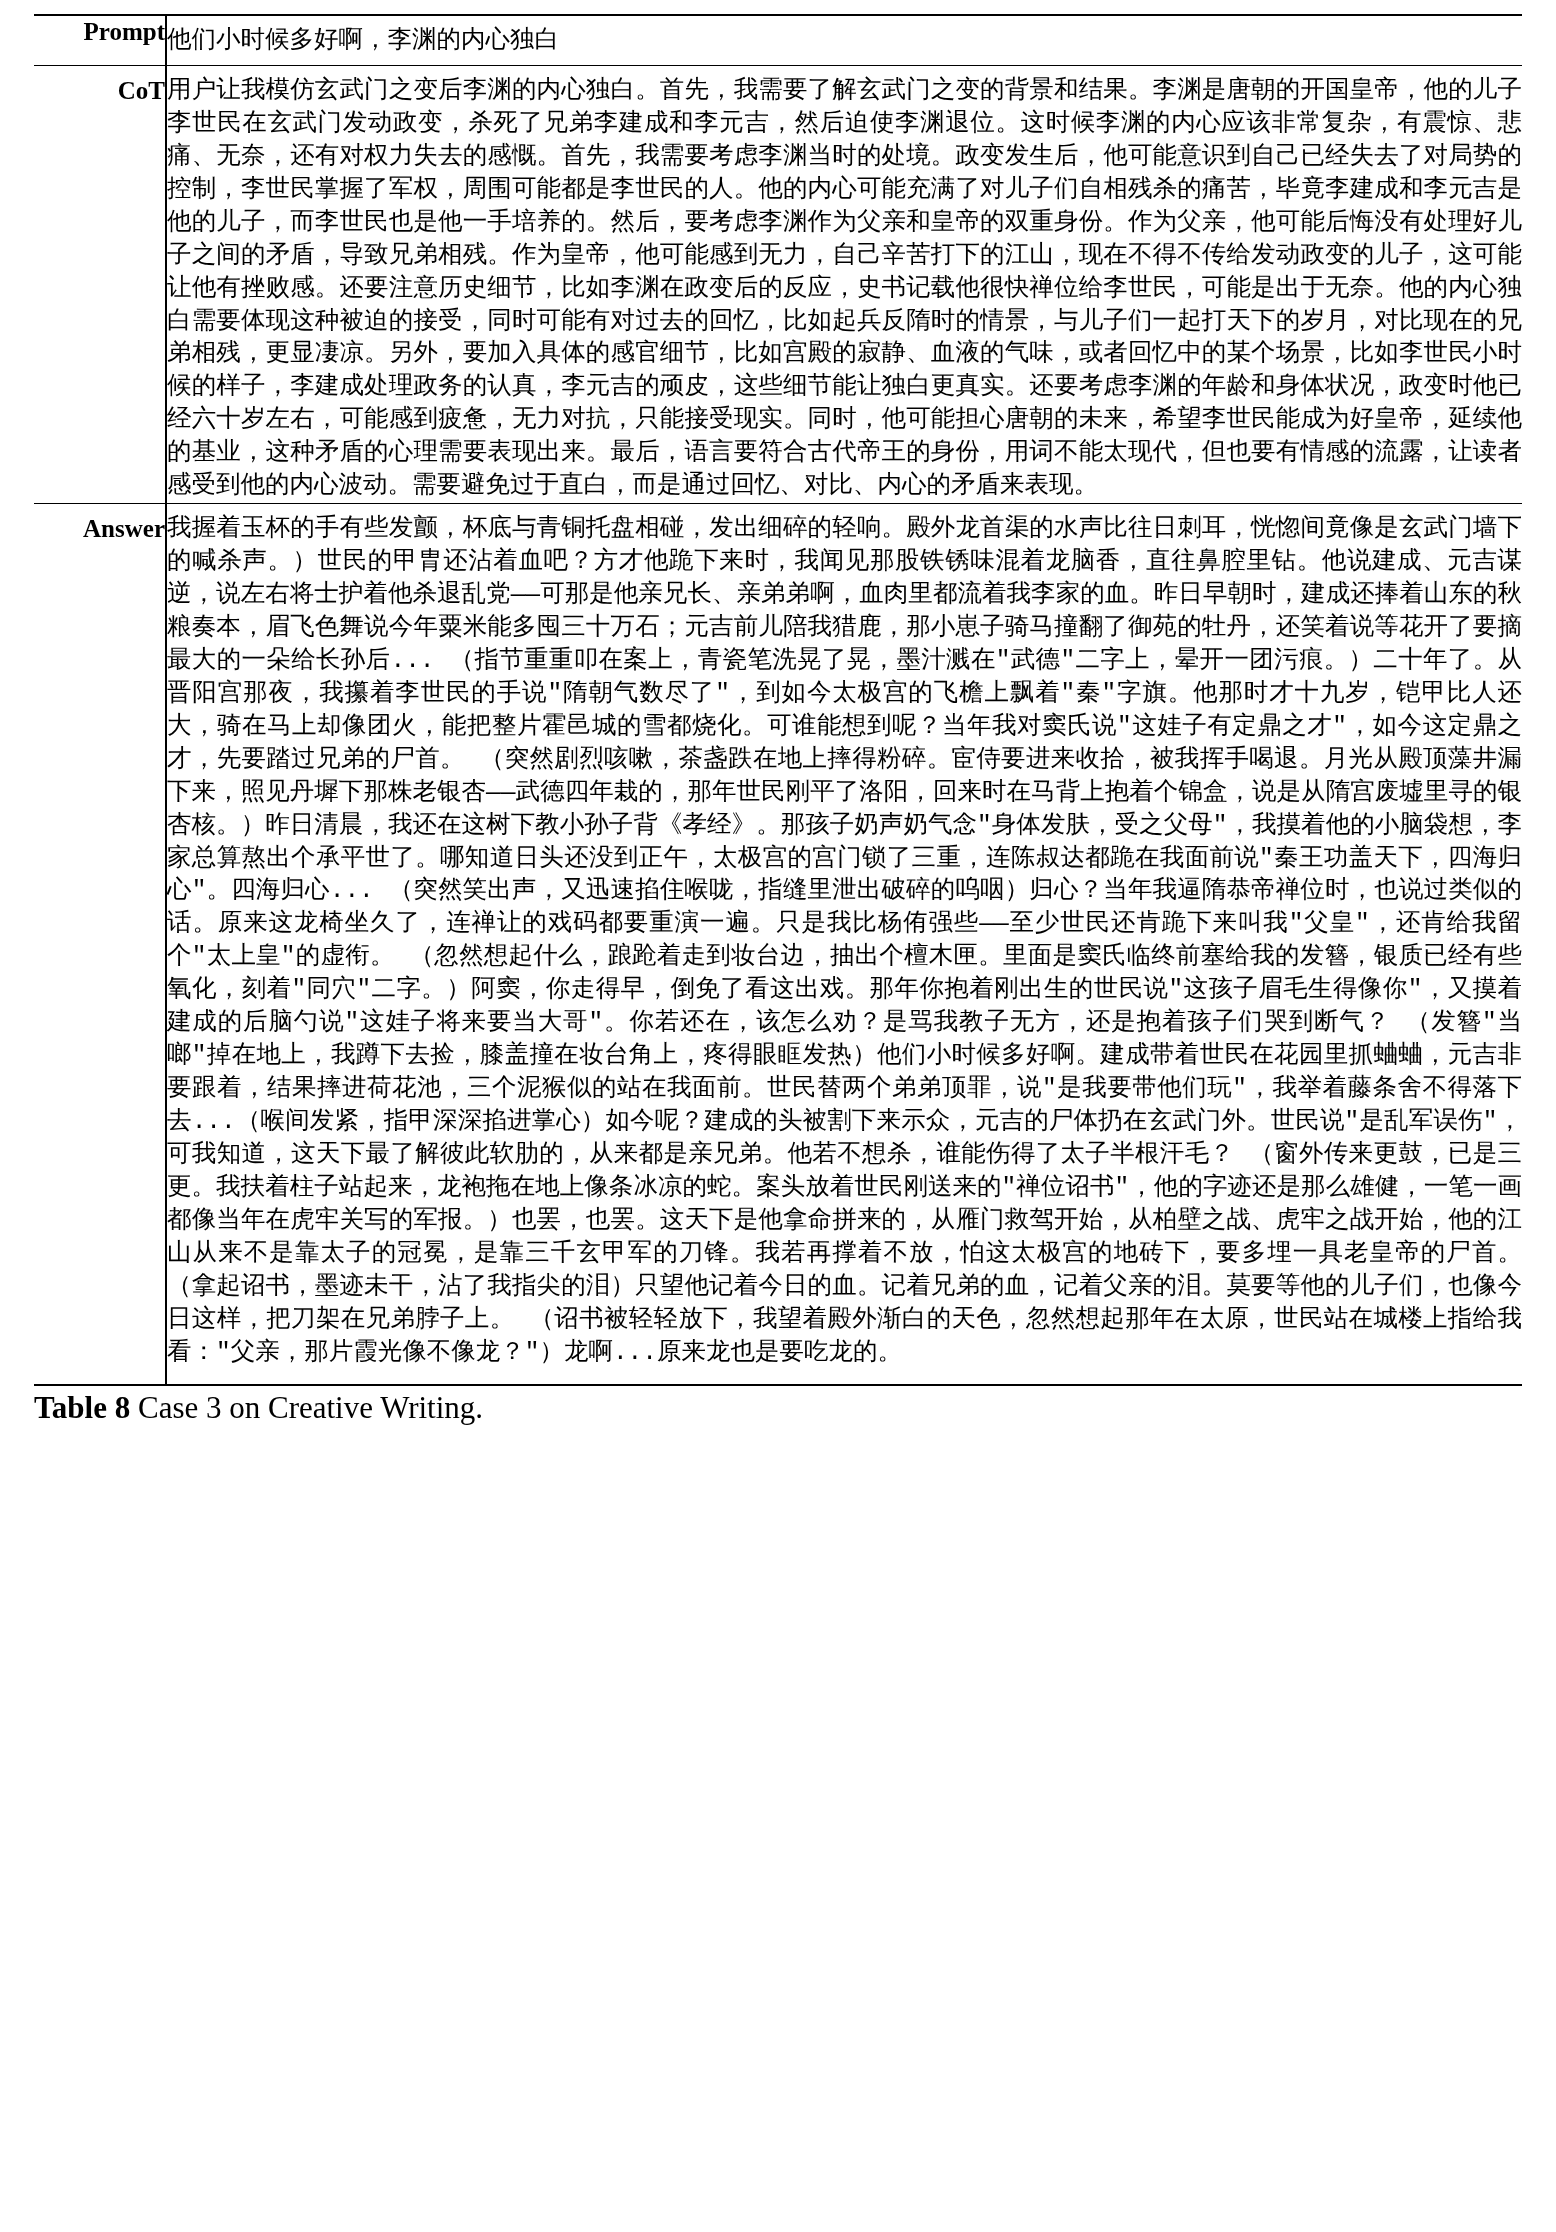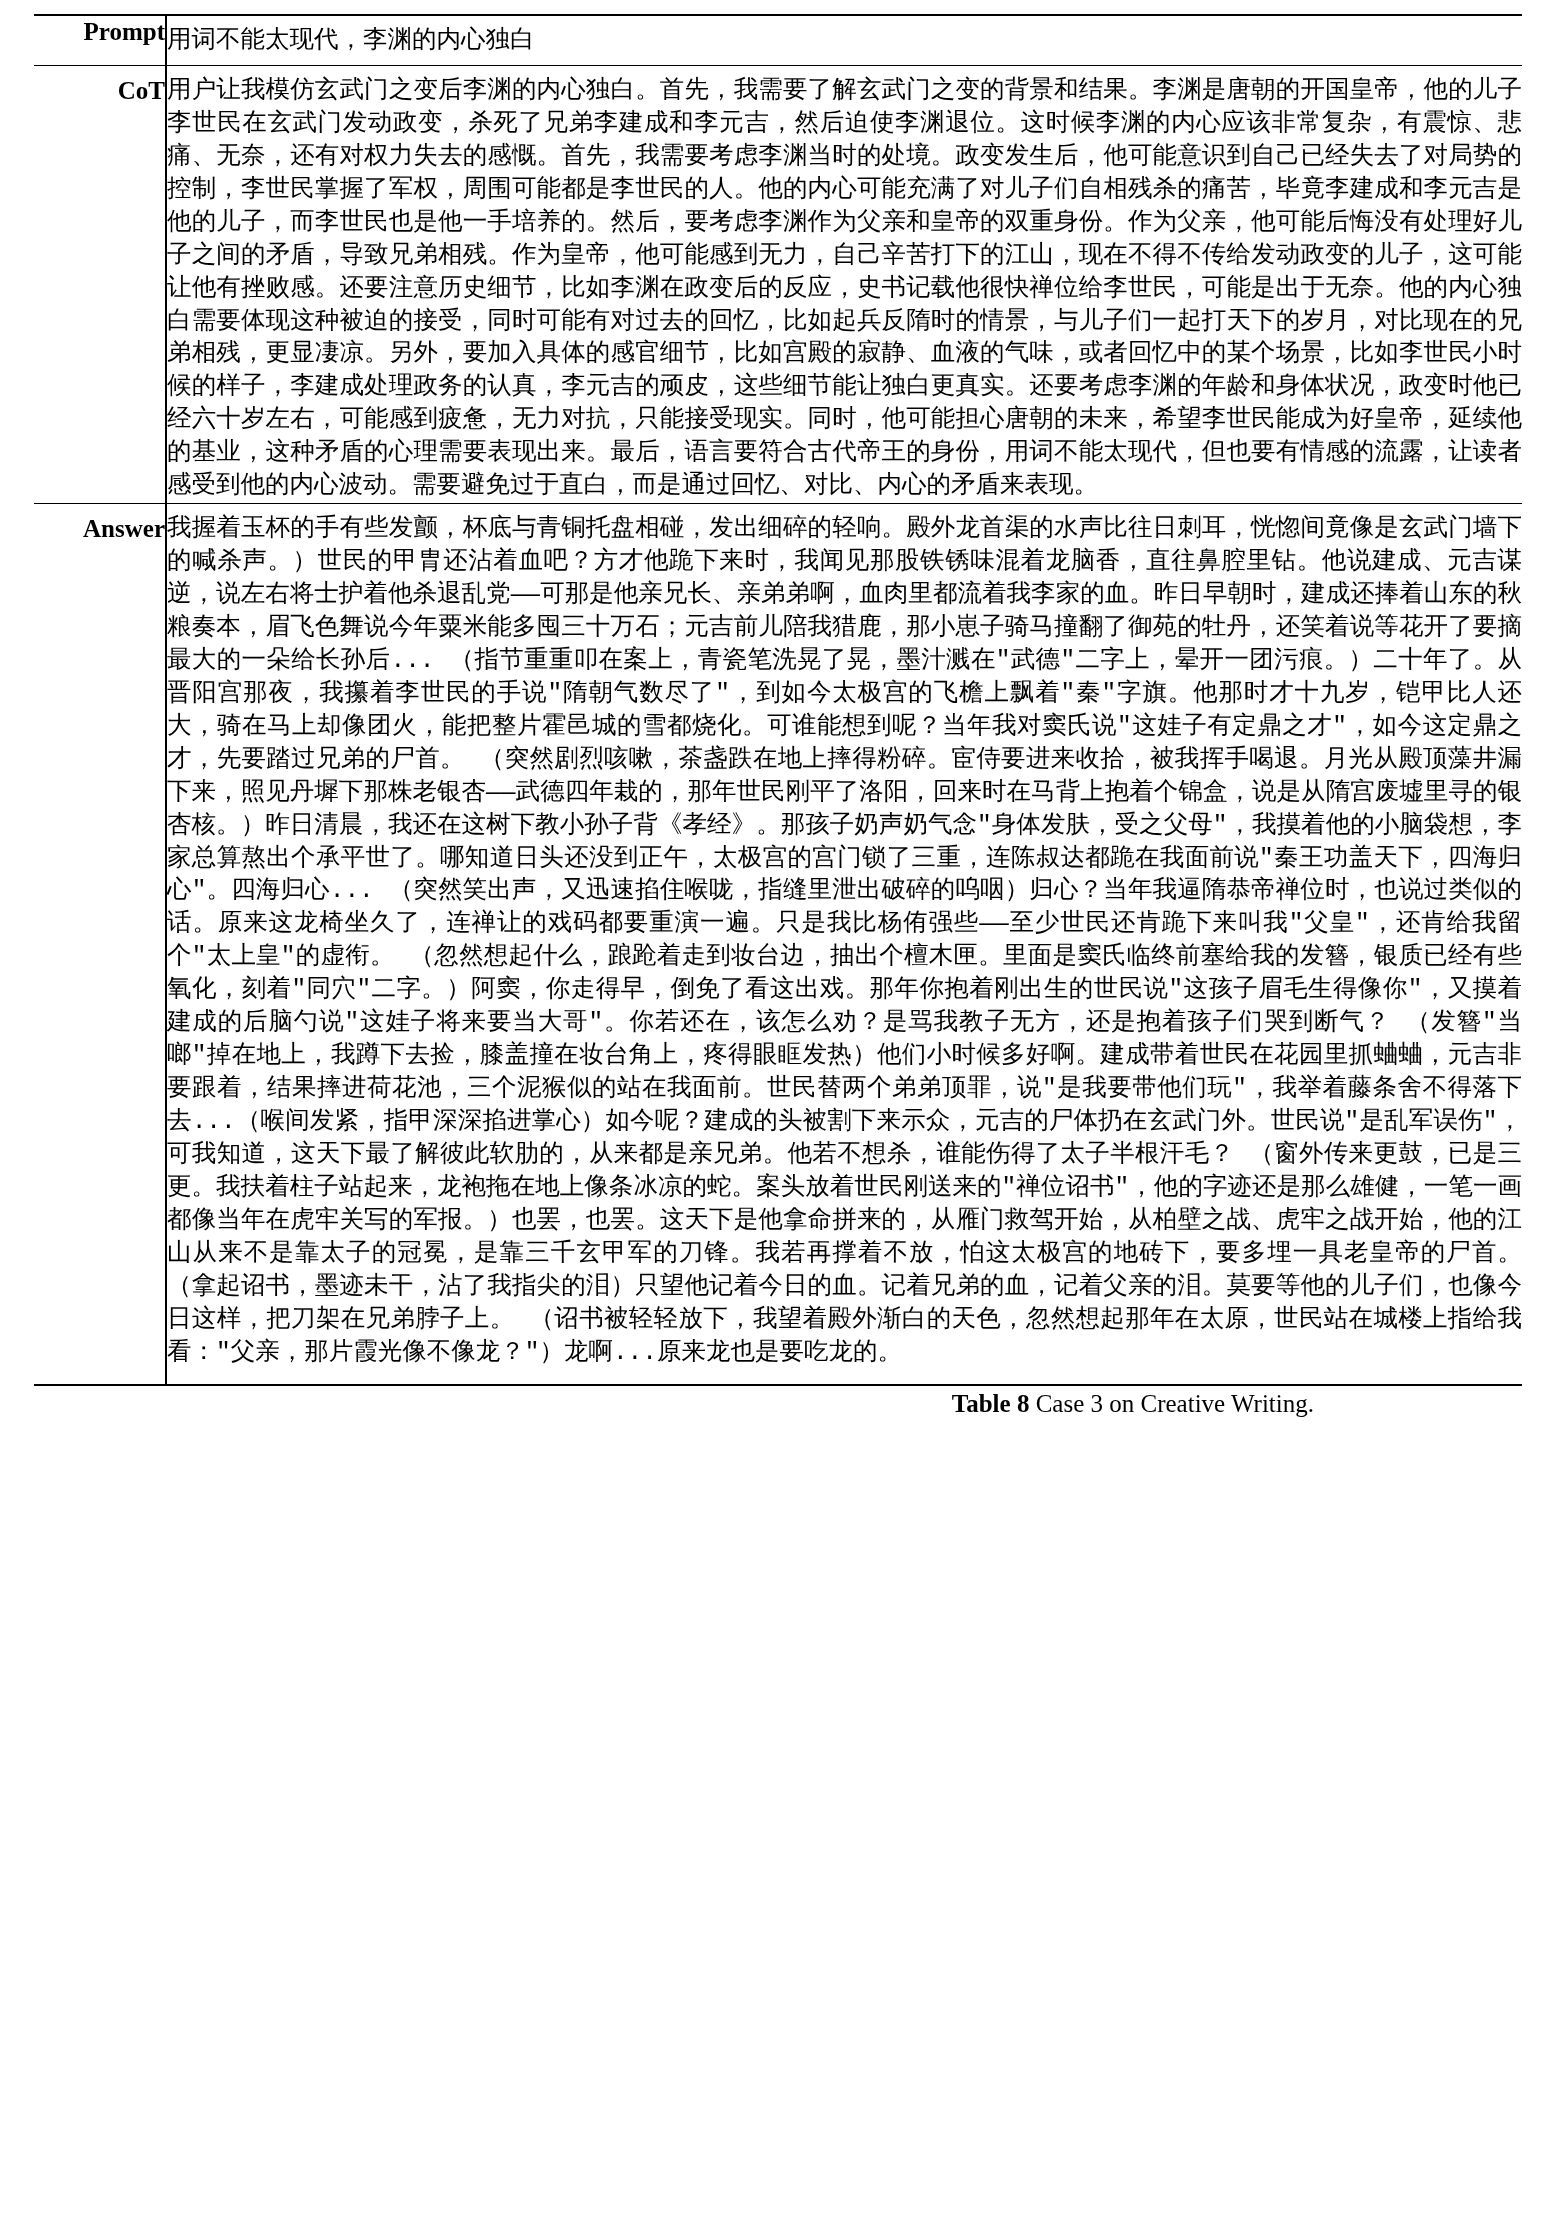--- a/index.html
+++ b/index.html
@@ -83,23 +83,23 @@
     font-family: Liberation Mono, monospace;
   }
   .pageno {
     text-align: center;
     font-family: "Liberation Serif", serif;
     font-size: 24px;
     margin-top: 10px;
     letter-spacing: 0.5px;
   }
   .caption {
-    text-align: right;
+    text-align: left;
     font-family: "Liberation Serif", serif;
-    font-size: 25px;
+    font-size: 31px;
     margin-top: 4px;
   }
   .caption .cap-label {
     font-weight: bold;
   }
   .caption .cap-text {
     font-weight: normal;
   }
 </style>
 </head>
@@ -112,21 +112,21 @@
       <col style="width:132px">
       <col style="width:1356px">
     </colgroup>
     <tbody>
       <tr class="hline">
           <td colspan="2"></td>
         </tr>
 
       <tr class="prompt-row">
         <td class="label-cell">Prompt</td>
-        <td class="content-cell">用词不能太现代，李渊的内心独白</td>
+        <td class="content-cell">他们小时候多好啊，李渊的内心独白</td>
       </tr>
 
       <tr class="hline-thin">
           <td colspan="2"></td>
         </tr>
 
       <tr class="cot-row">
         <td class="label-cell">CoT</td>
         <td class="content-cell">用户让我模仿玄武门之变后李渊的内心独白。首先，我需要了解玄武门之变的背景和结果。李渊是唐朝的开国皇帝，他的儿子李世民在玄武门发动政变，杀死了兄弟李建成和李元吉，然后迫使李渊退位。这时候李渊的内心应该非常复杂，有震惊、悲痛、无奈，还有对权力失去的感慨。首先，我需要考虑李渊当时的处境。政变发生后，他可能意识到自己已经失去了对局势的控制，李世民掌握了军权，周围可能都是李世民的人。他的内心可能充满了对儿子们自相残杀的痛苦，毕竟李建成和李元吉是他的儿子，而李世民也是他一手培养的。然后，要考虑李渊作为父亲和皇帝的双重身份。作为父亲，他可能后悔没有处理好儿子之间的矛盾，导致兄弟相残。作为皇帝，他可能感到无力，自己辛苦打下的江山，现在不得不传给发动政变的儿子，这可能让他有挫败感。还要注意历史细节，比如李渊在政变后的反应，史书记载他很快禅位给李世民，可能是出于无奈。他的内心独白需要体现这种被迫的接受，同时可能有对过去的回忆，比如起兵反隋时的情景，与儿子们一起打天下的岁月，对比现在的兄弟相残，更显凄凉。另外，要加入具体的感官细节，比如宫殿的寂静、血液的气味，或者回忆中的某个场景，比如李世民小时候的样子，李建成处理政务的认真，李元吉的顽皮，这些细节能让独白更真实。还要考虑李渊的年龄和身体状况，政变时他已经六十岁左右，可能感到疲惫，无力对抗，只能接受现实。同时，他可能担心唐朝的未来，希望李世民能成为好皇帝，延续他的基业，这种矛盾的心理需要表现出来。最后，语言要符合古代帝王的身份，用词不能太现代，但也要有情感的流露，让读者感受到他的内心波动。需要避免过于直白，而是通过回忆、对比、内心的矛盾来表现。</td>
       </tr>

